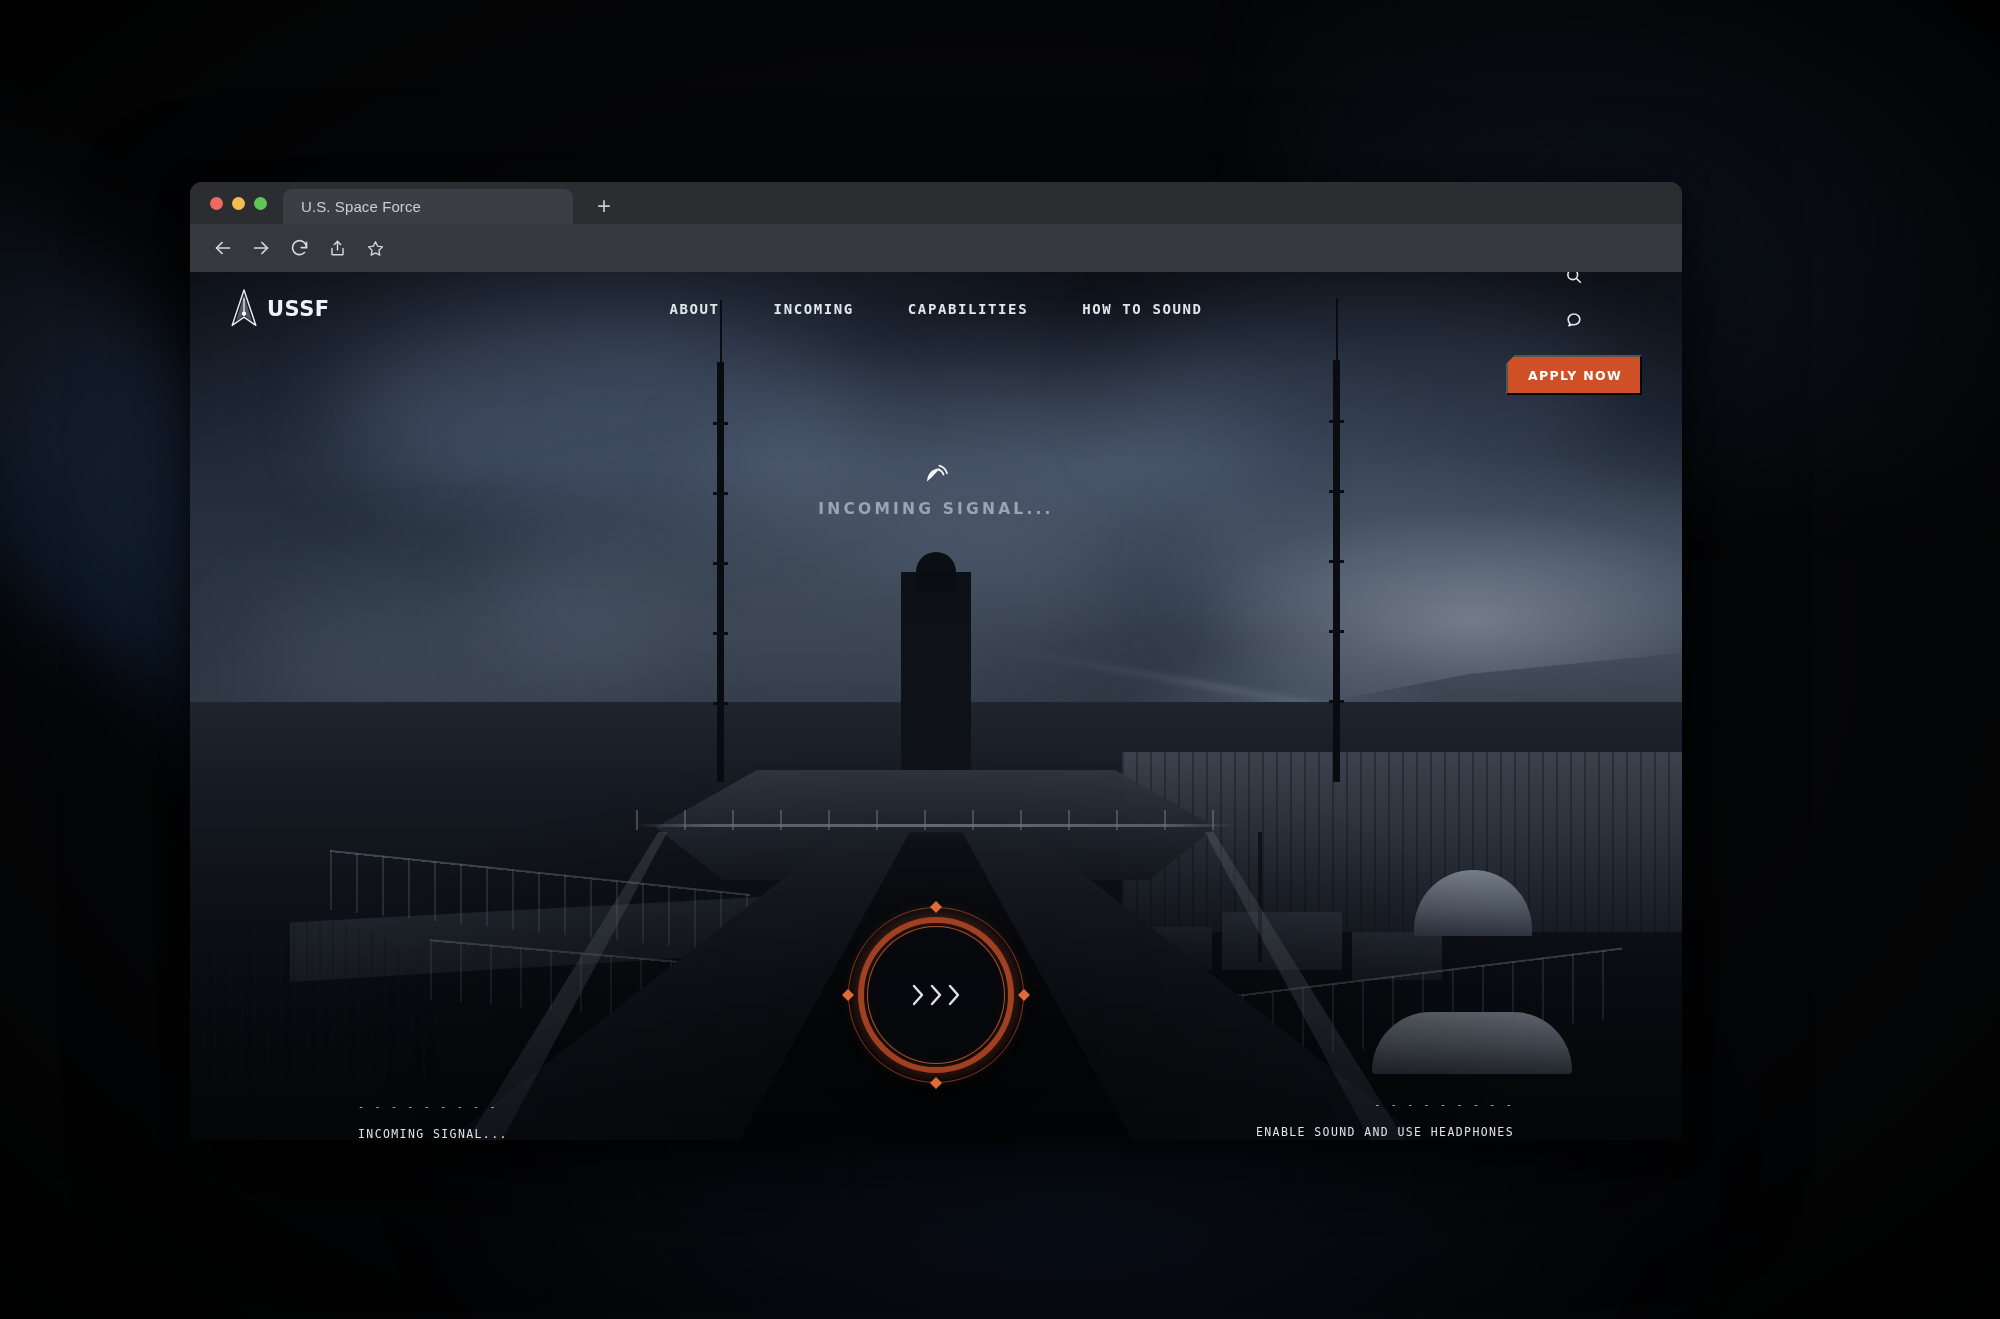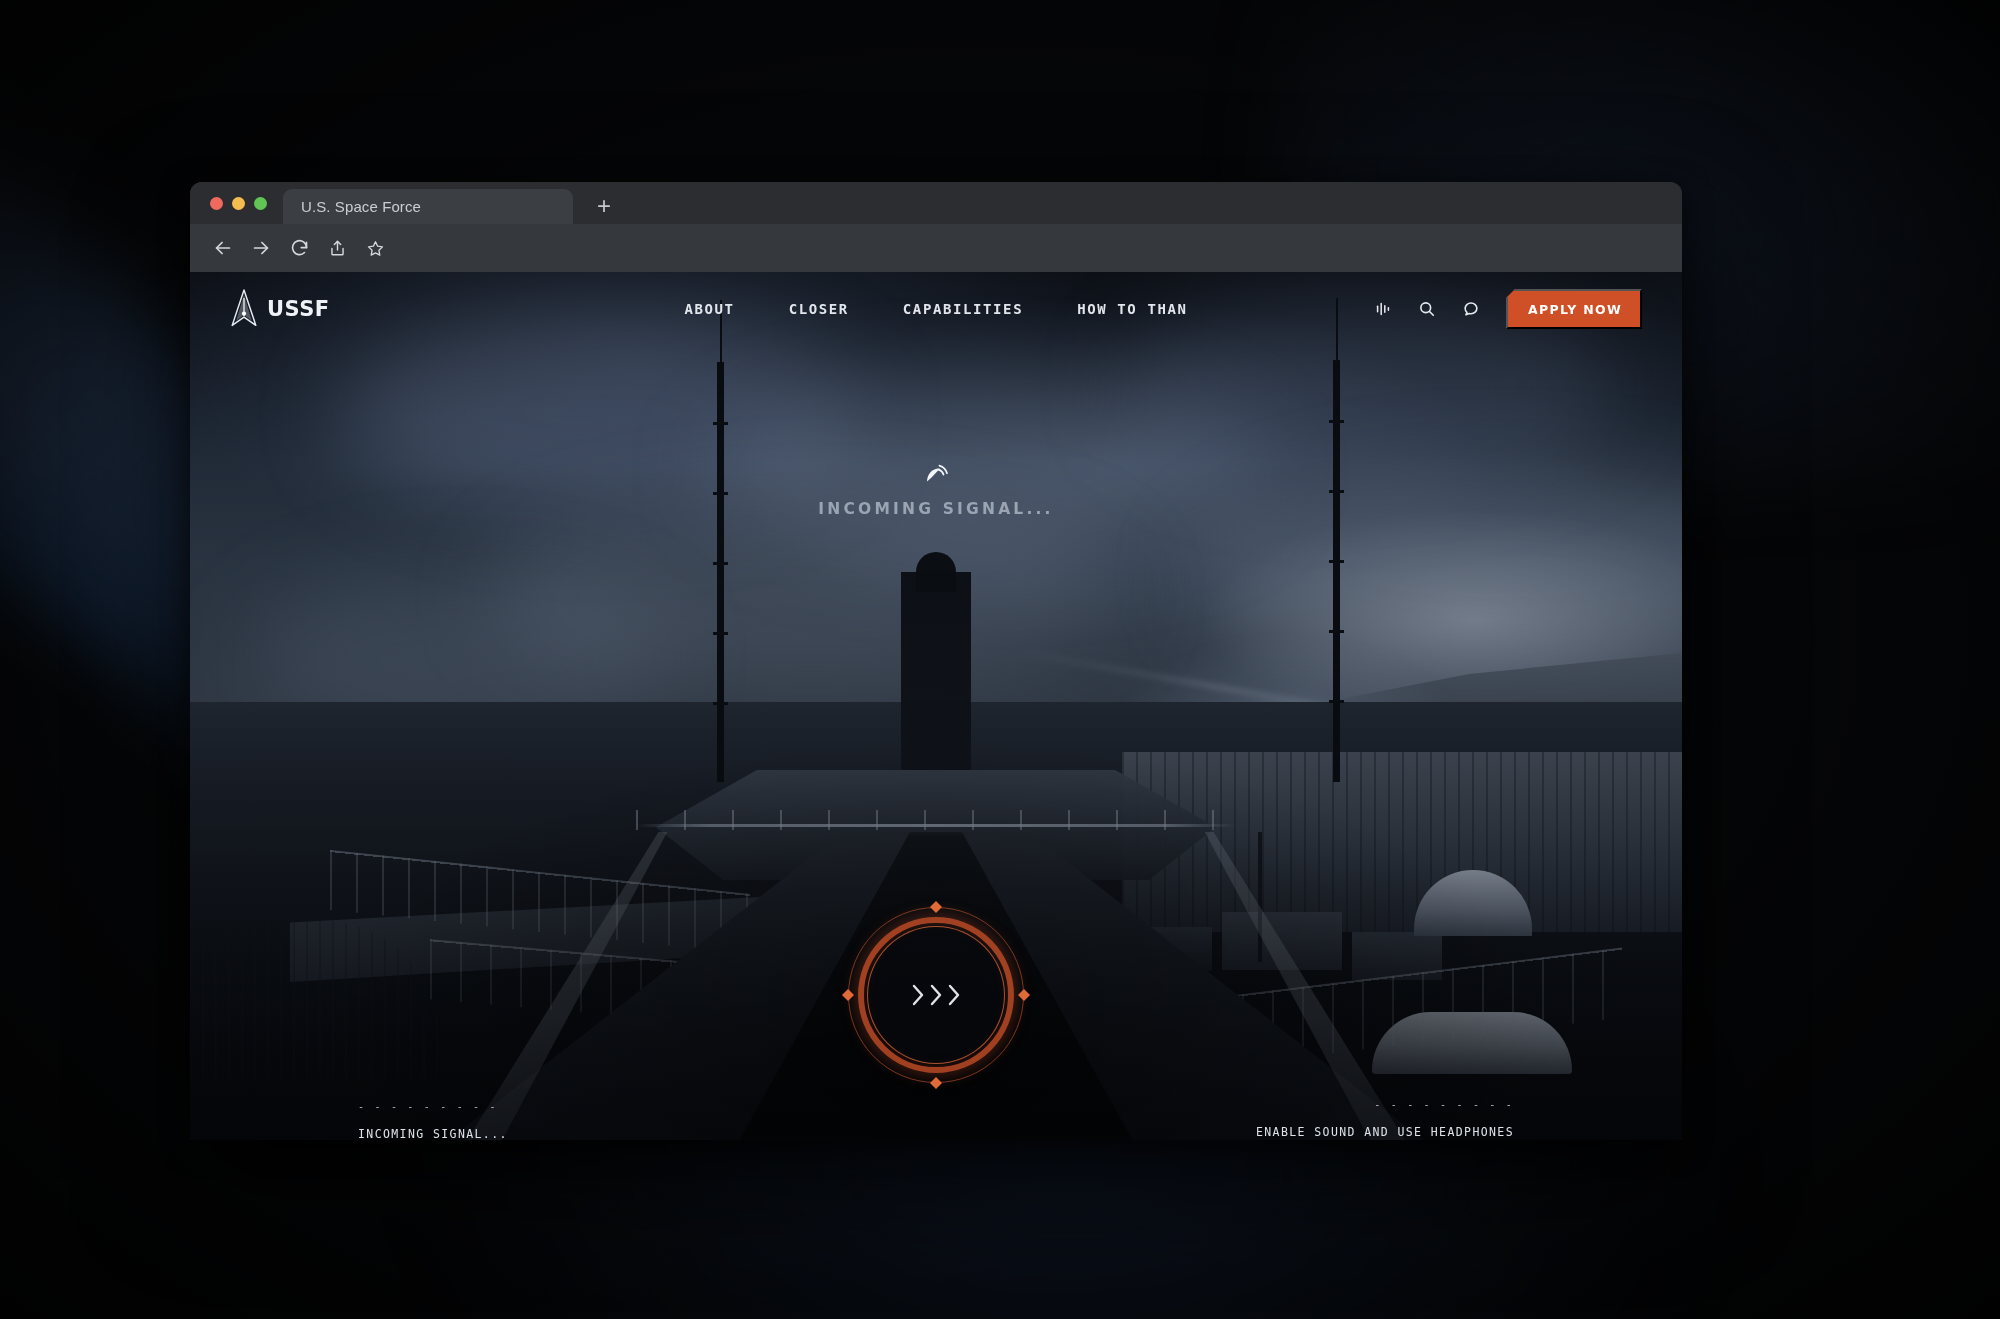--- a/index.html
+++ b/index.html
@@ -294,21 +294,21 @@
   }
   .main-nav {
     position:absolute; left:50%; transform:translateX(-50%);
     display:flex; gap:54px; align-items:center;
   }
   .nav-link {
     color:#e2e6ec; font-size:14px; letter-spacing:1.6px; font-weight:700;
     font-family:"DejaVu Sans Mono", monospace; white-space:nowrap;
   }
   .header-right {
-    margin-left:auto; display:flex; align-items:center; gap:26px;
+    margin-left:auto; display:flex; align-items:center; gap:26px;flex-direction:column;
   }
   .hdr-icon { color:#e6eaef; display:flex; align-items:center; justify-content:center; }
   .apply-btn {
     background:#cf4f26; color:#fff; font-size:12.5px; font-weight:700; letter-spacing:1.3px;
     padding:11px 18px 10px 20px; font-family:"DejaVu Sans", sans-serif;
     clip-path:polygon(9px 0, 100% 0, 100% 100%, 0 100%, 0 9px);
     white-space:nowrap;
   }
 
   
@@ -525,23 +525,23 @@
           <path d="M15 1 L28 40 L15 31 L2 40 Z" fill="none" stroke="#e8ecf2" stroke-width="1.6" stroke-linejoin="round"></path>
           <path d="M15 6 L23.5 35 L15 28.5 L6.5 35 Z" fill="#c9d1dc" opacity=".35"></path>
           <path d="M15 10 L15 30" stroke="#ffffff" stroke-width="1.3"></path>
           <circle cx="15" cy="27" r="2.3" fill="#ffffff"></circle>
         </svg>
         <span class="brand-text">USSF</span>
       </div>
 
       <nav class="main-nav">
         <a class="nav-link">ABOUT</a>
-        <a class="nav-link">CLOSER</a>
+        <a class="nav-link">INCOMING</a>
         <a class="nav-link">CAPABILITIES</a>
-        <a class="nav-link">HOW TO THAN</a>
+        <a class="nav-link">HOW TO SOUND</a>
       </nav>
 
       <div class="header-right">
         <span class="hdr-icon">
           <svg width="18" height="18" viewBox="0 0 20 20" stroke="currentColor" stroke-width="1.7" stroke-linecap="round">
               <path d="M4 7v6"></path>
               <path d="M8 4v12"></path>
               <path d="M12 6.5v7"></path>
               <path d="M16 8.5v3"></path>
             </svg>

